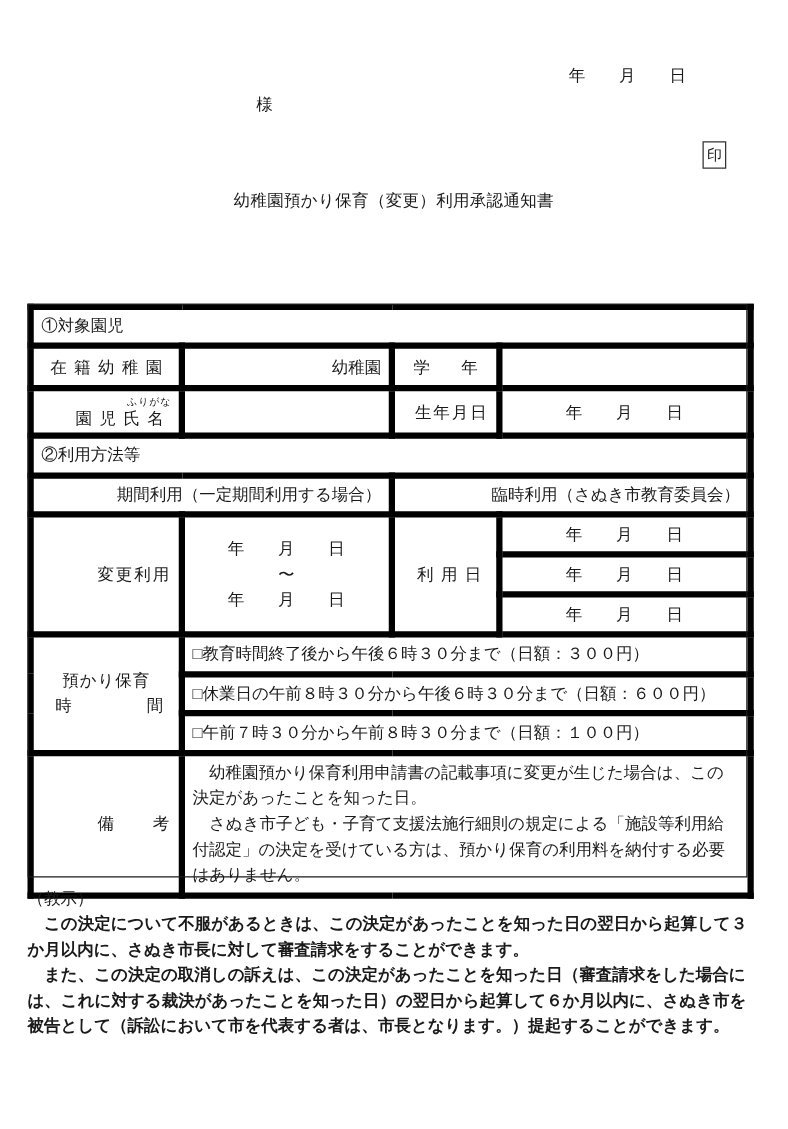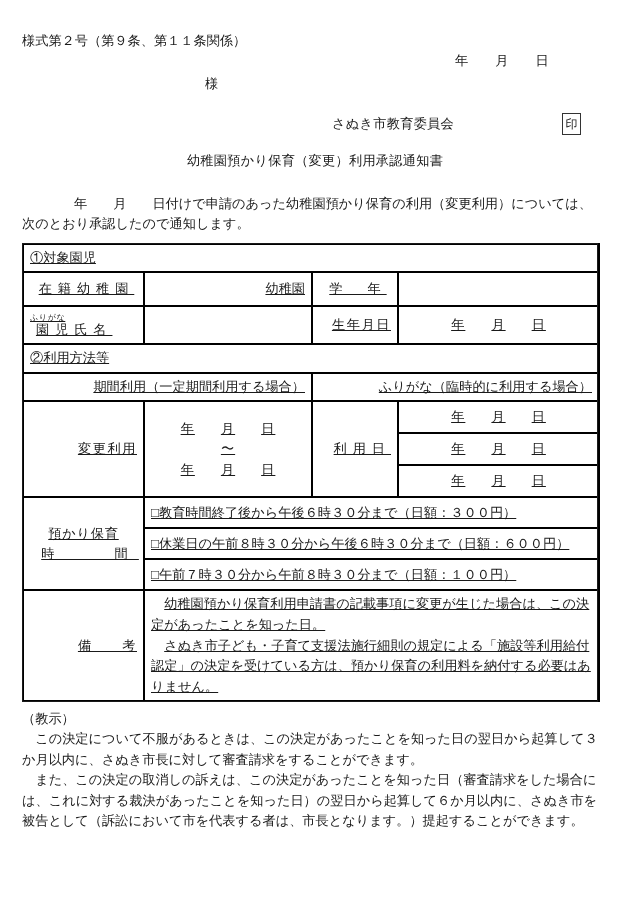--- a/index.html
+++ b/index.html
@@ -86,25 +86,24 @@
   .form-table {
     position: absolute;
     left: 22px;
     top: 243px;
     width: 576px;
     border-collapse: collapse;
     table-layout: fixed;
     font-size: 13.2px;
   }
   .form-table td {
-    border: 2px solid #000000;
+    border: 5px solid #000000;
     padding: 3px 6px;
     vertical-align: middle;
     box-sizing: border-box;
-    text-decoration: underline;
   }
   
   .form-table {
     outline: none;
   }
   .frame {
     position: absolute;
     left: 22px;
     top: 243px;
     width: 576px;
@@ -130,21 +129,21 @@
   }
   .ctr { text-align: right; }
   .datecell {
     text-align: center;
     letter-spacing: 0.08em;
     white-space: nowrap;
   }
   .datecell .sp { display: inline-block; width: 26px; }
   .ruby-wrap {
     display: block;
-    text-align: left;
+    text-align: right;
     line-height: 1.05;
   }
   .ruby-wrap .rt {
     display: block;
     font-size: 8px;
     letter-spacing: 0.08em;
     margin-bottom: 1px;
   }
   .ruby-wrap .rb {
     display: block;
@@ -176,43 +175,39 @@
   .kyouji {
     position: absolute;
     left: 22px;
     top: 709px;
     width: 580px;
   }
   .kyouji .head { margin: 0; }
   .kyouji p.para {
     margin: 0;
     text-indent: 1em;
+    font-weight: bold;
   }
 </style>
 </head>
 <body>
 
 <div class="page">
 
-  <div class="form-no">様式第２号（第９条、第１１条関係）</div>
 
   <div class="date-line">
     <span>年</span><span class="sp"></span><span>月</span><span class="sp"></span><span>日</span>
   </div>
 
   <div class="addressee">様</div>
 
-  <div class="issuer">さぬき市教育委員会</div>
   <div class="seal-box">印</div>
 
   <div class="doc-title">幼稚園預かり保育（変更）利用承認通知書</div>
 
-  <div class="intro">
-    <span class="ind"></span><span>年</span><span class="sp"></span><span>月</span><span class="sp"></span><span>日付けで申請のあった幼稚園預かり保育の利用（変更利用）については、次のとおり承認したので通知します。</span>
-  </div>
 
   <table class="form-table">
     <colgroup>
       <col style="width:121px">
       <col style="width:168px">
       <col style="width:86px">
       <col style="width:201px">
     </colgroup>
     <tbody>
 
@@ -240,21 +235,21 @@
           <span>年</span><span class="sp"></span><span>月</span><span class="sp"></span><span>日</span>
         </td>
       </tr>
 
       <tr>
         <td class="sec-head" colspan="4">②利用方法等</td>
       </tr>
 
       <tr style="height:26px">
         <td class="ctr" colspan="2">期間利用（一定期間利用する場合）</td>
-        <td class="ctr" colspan="2">ふりがな（臨時的に利用する場合）</td>
+        <td class="ctr" colspan="2">臨時利用（さぬき市教育委員会）</td>
       </tr>
 
       <tr style="height:32px">
         <td class="lbl-tight ctr" rowspan="3">変更利用</td>
         <td class="kikan-stack" rowspan="3">
           <span class="row"><span>年</span><span class="sp"></span><span>月</span><span class="sp"></span><span>日</span></span>
           <span class="row">〜</span>
           <span class="row"><span>年</span><span class="sp"></span><span>月</span><span class="sp"></span><span>日</span></span>
         </td>
         <td class="lbl ctr" rowspan="3">利用日</td>

